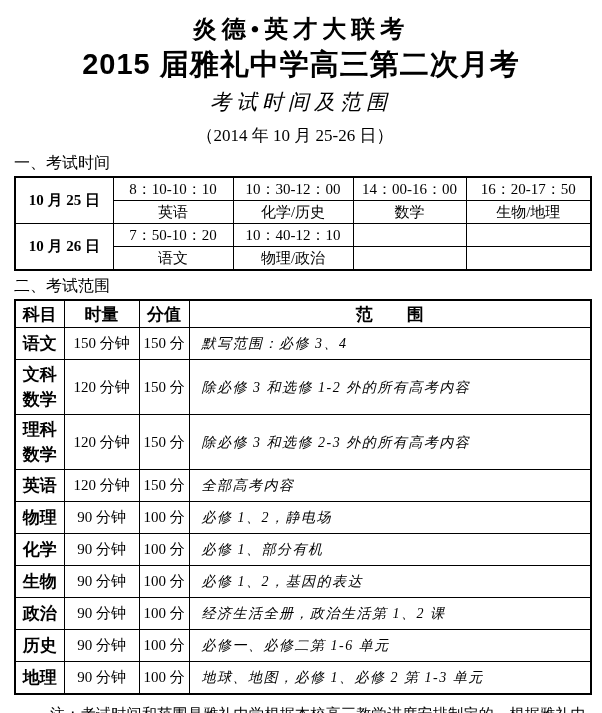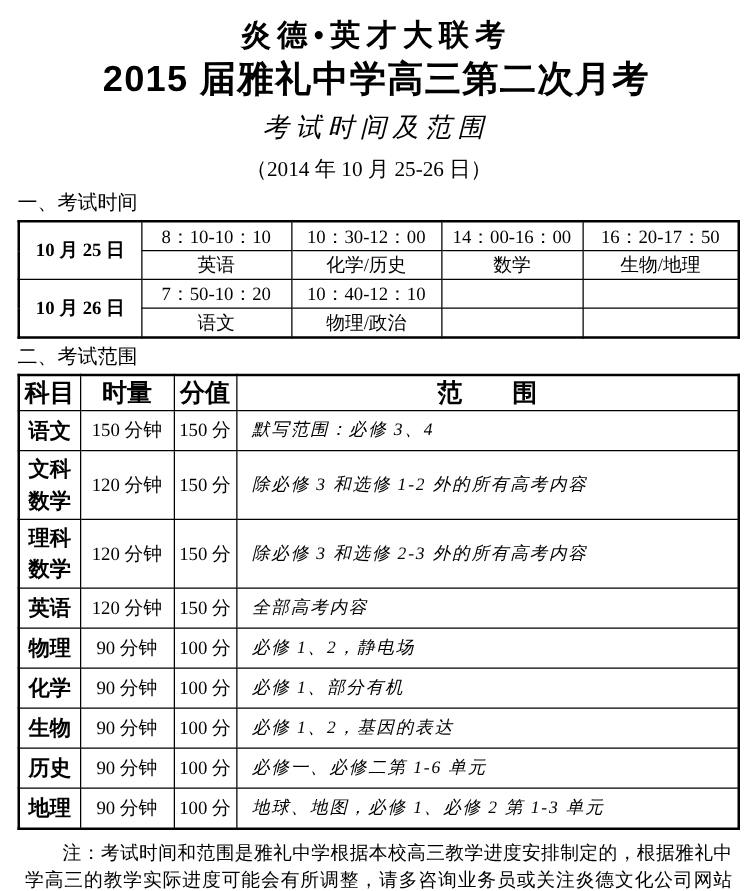--- a/index.html
+++ b/index.html
@@ -34,21 +34,21 @@
     border-collapse:collapse;table-layout:fixed;
     margin-left:14px;width:576px;border:2px solid #000;
   }
   td,th{border:1px solid #000;text-align:center;padding:0;overflow:hidden;}
   
   .t1 td{height:22px;font-size:15px;}
   .t1 .date-cell{font-size:15px;font-weight:bold;}
   
   .t2 th{
     font-family:"Liberation Sans","DejaVu Sans",sans-serif;
-    font-size:20px;height:26px;font-weight:bold;
+    font-size:17px;height:26px;font-weight:bold;
   }
   .t2 .subject{
     font-family:"Liberation Sans","DejaVu Sans",sans-serif;
     font-weight:bold;font-size:17px;line-height:25px;padding:2px 0;
   }
   .t2 .num{font-size:15px;}
   .t2 .scope{
     text-align:left;padding:5px 4px 5px 12px;
     font-style:italic;font-size:14px;letter-spacing:1.5px;line-height:21px;
   }
@@ -161,20 +161,26 @@
       <td class="num">100 分</td>
       <td class="scope">必修 1、部分有机</td>
     </tr>
     <tr>
       <td class="subject">生物</td>
       <td class="num">90 分钟</td>
       <td class="num">100 分</td>
       <td class="scope">必修 1、2，基因的表达</td>
     </tr>
     <tr>
+      <td class="subject">政治</td>
+      <td class="num">90 分钟</td>
+      <td class="num">100 分</td>
+      <td class="scope">经济生活全册，政治生活第 1、2 课</td>
+    </tr>
+    <tr>
       <td class="subject">历史</td>
       <td class="num">90 分钟</td>
       <td class="num">100 分</td>
       <td class="scope">必修一、必修二第 1-6 单元</td>
     </tr>
     <tr>
       <td class="subject">地理</td>
       <td class="num">90 分钟</td>
       <td class="num">100 分</td>
       <td class="scope">地球、地图，必修 1、必修 2 第 1-3 单元</td>

